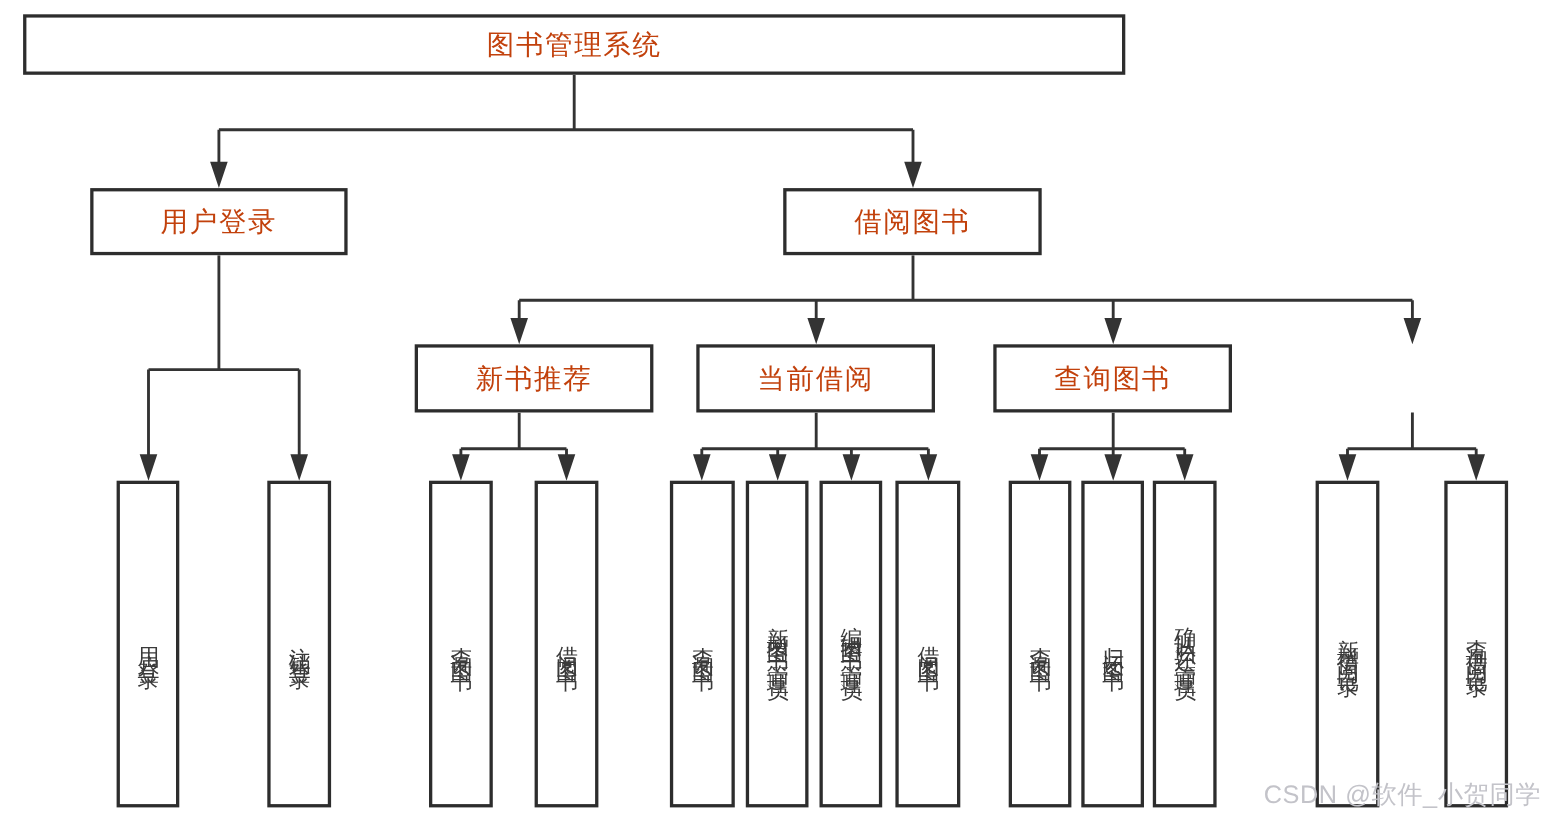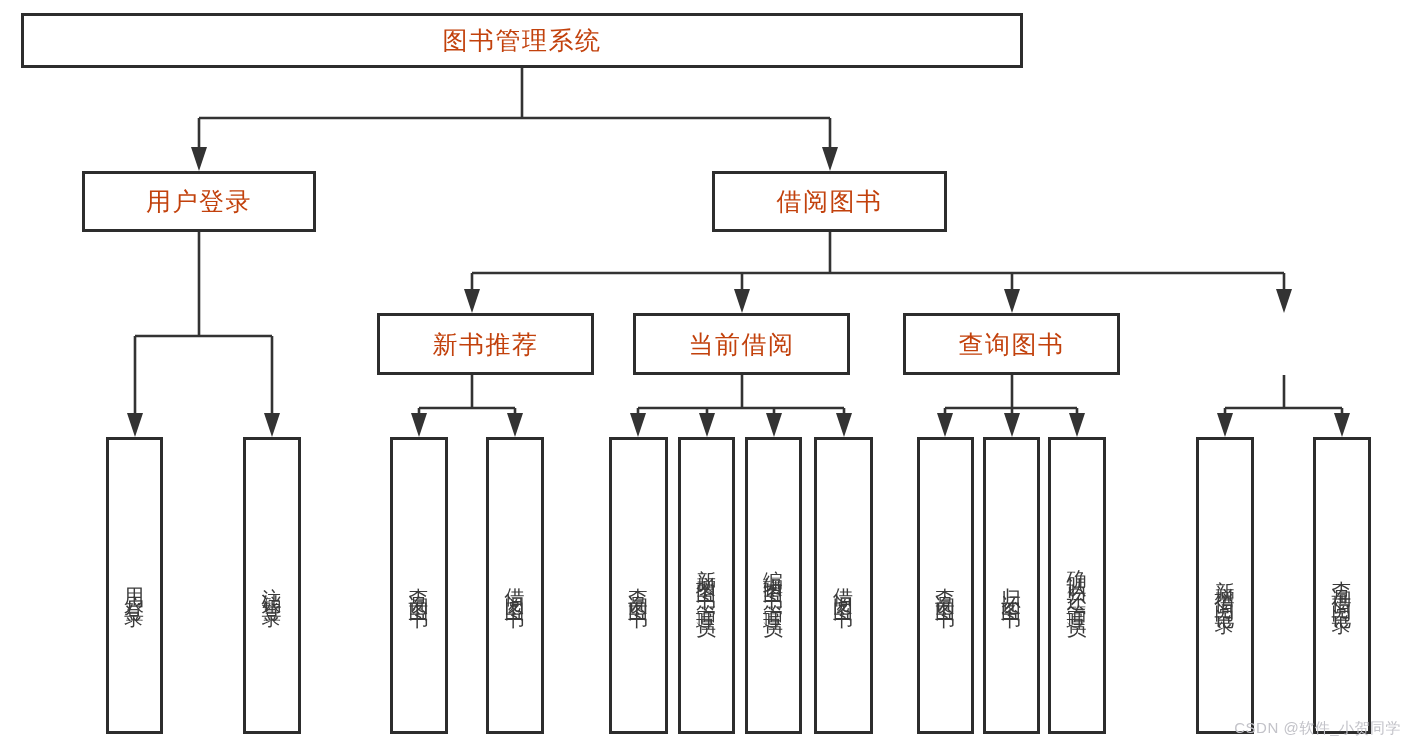--- a/index.html
+++ b/index.html
@@ -34,21 +34,21 @@
     font-size:20px;
     letter-spacing:7px;
     line-height:1;
     color:#3a3a3a;
     white-space:nowrap;
   }
   #watermark{
     position:absolute;
     right:4px;
     bottom:9px;
-    font-size:15px;
+    font-size:23px;
     color:#c3c3c9;
     letter-spacing:0.5px;
     white-space:nowrap;
   }
 </style>
 </head>
 <body>
 
 <div id="canvas">
 

